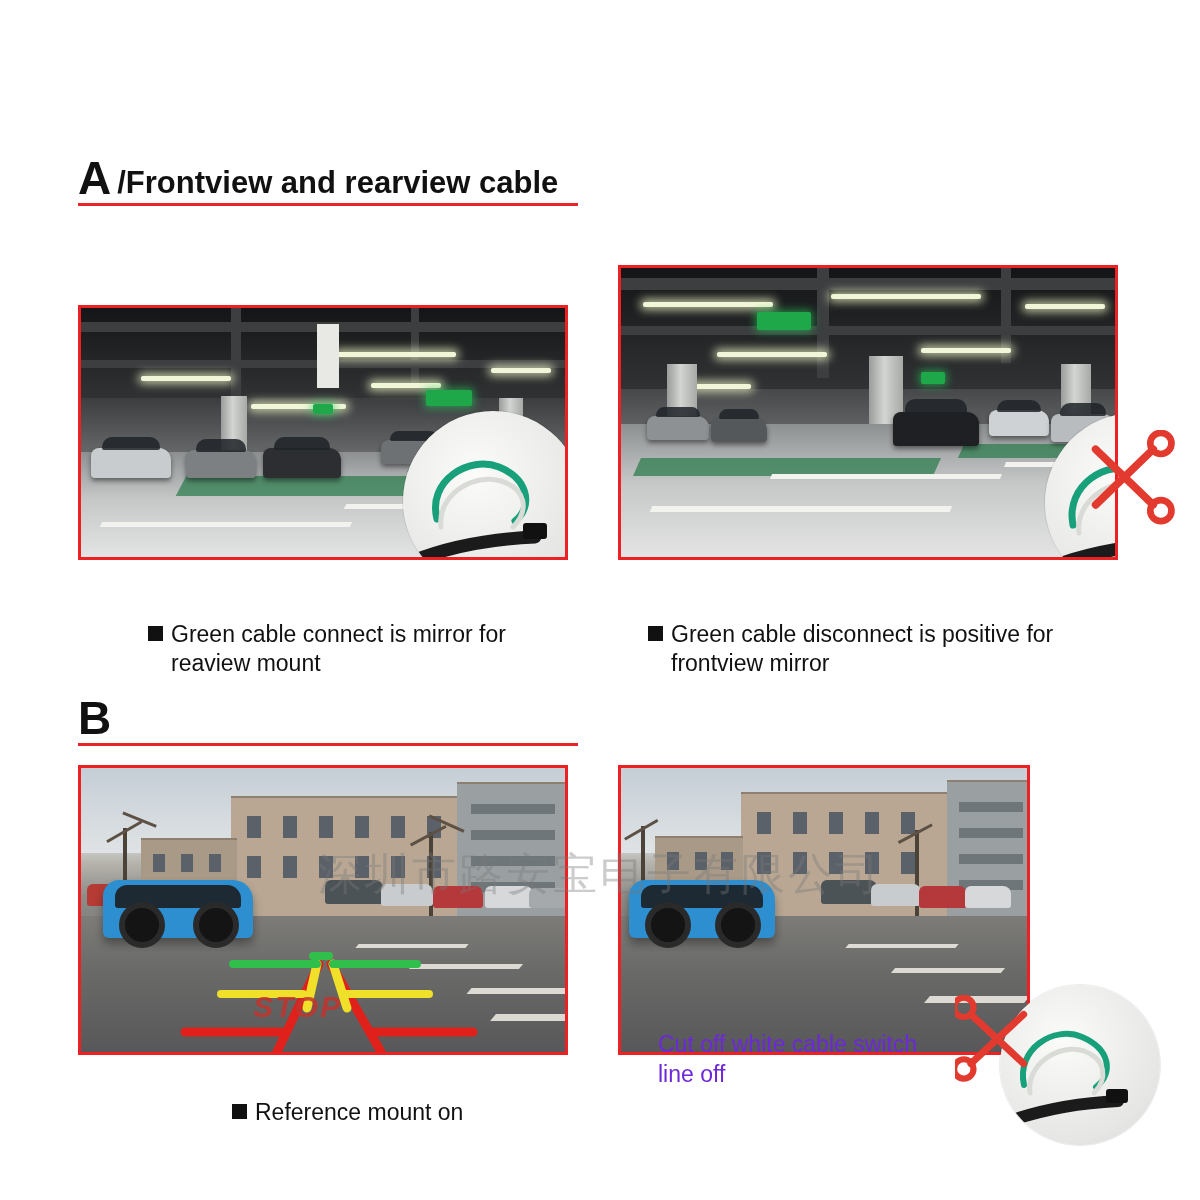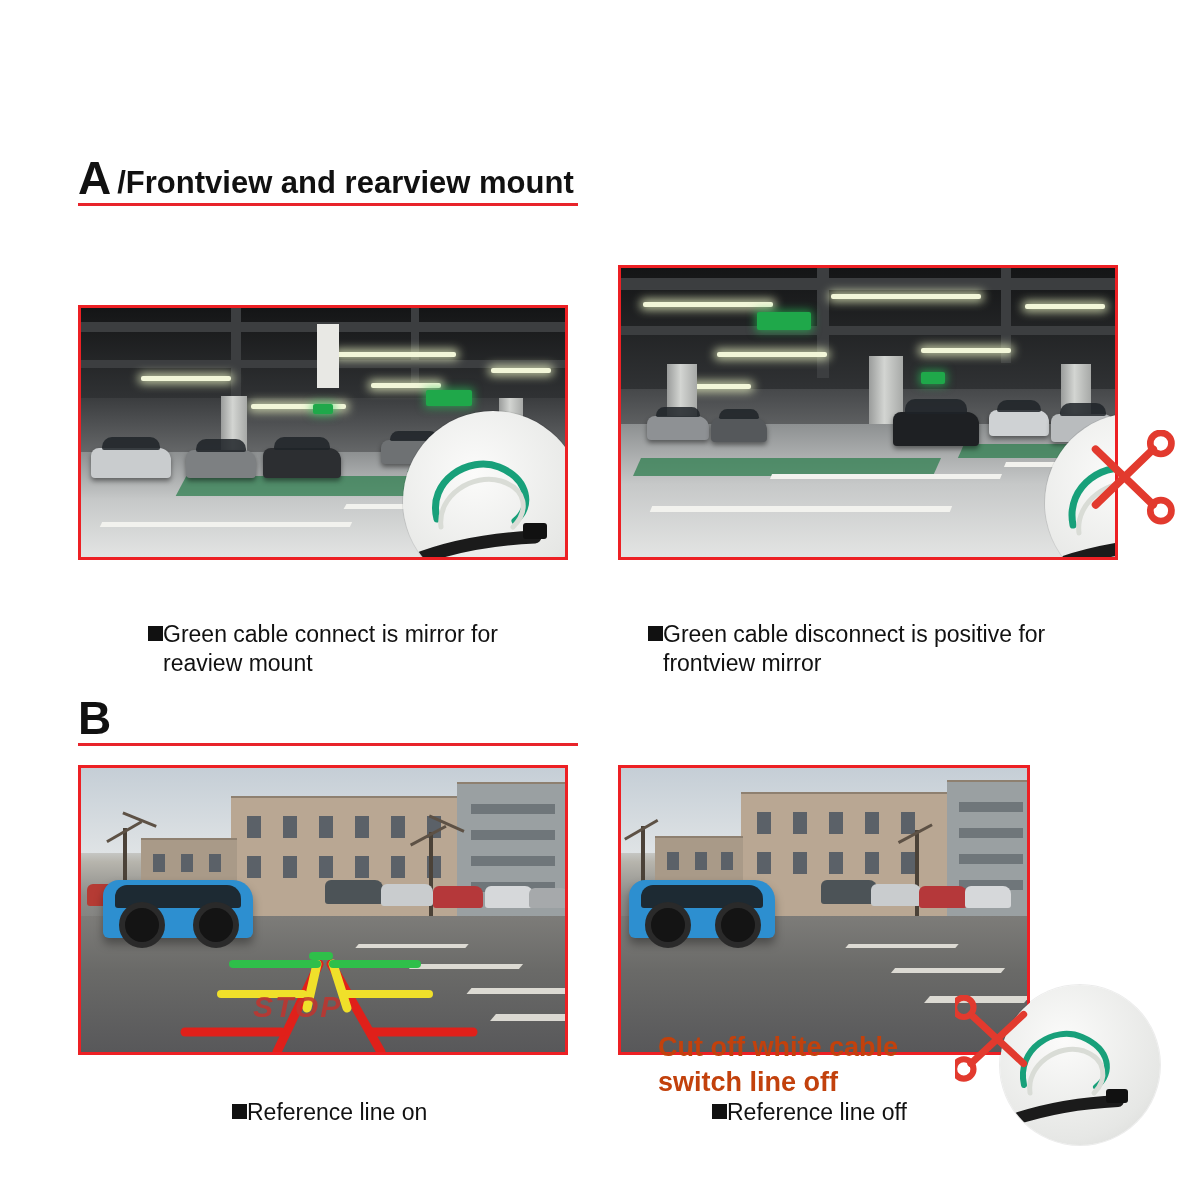--- a/index.html
+++ b/index.html
@@ -220,37 +220,37 @@
   }
 
   
   .caption {
     position: absolute;
     font-size: 23px;
     color: #111;
     line-height: 1.25;
     display: flex;
     align-items: flex-start;
-    gap: 0;
+    gap: 8px;
   }
   .bullet {
     display: inline-block;
     width: 15px;
     height: 15px;
     background: #111;
     margin-top: 6px;
     flex: 0 0 auto;
   }
   .caption-text { display: block; }
 
   .cut-note {
     position: absolute;
-    font-size: 27px;
-    font-weight: 700;
-    color: #c2410c;
+    font-size: 23px;
+    font-weight: 400;
+    color: #6d28d9;
     line-height: 1.3;
   }
 
   
   .watermark {
     position: absolute;
     left: 0;
     right: 0;
     top: 845px;
     text-align: center;
@@ -262,21 +262,21 @@
     white-space: nowrap;
   }
 </style>
 </head>
 <body>
 
 <div class="page">
 
   <div class="section-head" style="left:78px; top:155px;">
     <span class="section-letter">A</span>
-    <span class="section-title">/Frontview and rearview mount</span>
+    <span class="section-title">/Frontview and rearview cable</span>
   </div>
   <div class="section-rule" style="left:78px; top:203px; width:500px;"></div>
 
 
   <div class="photo" style="left:78px; top:305px; width:490px; height:255px;">
     <div class="garage">
       <div class="ceiling"></div>
       <div class="beam" style="left:0; top:14px; width:100%; height:10px;"></div>
       <div class="beam" style="left:0; top:52px; width:100%; height:8px;"></div>
       <div class="beam" style="left:150px; top:0; width:10px; height:90px;"></div>
@@ -524,21 +524,18 @@
       <line x1="18" y1="22" x2="78" y2="78"></line>
     </g>
     <circle cx="10" cy="14" r="11" fill="none" stroke="#e23a2e" stroke-width="7"></circle>
     <circle cx="10" cy="84" r="11" fill="none" stroke="#e23a2e" stroke-width="7"></circle>
   </svg>
 
   <div class="cut-note" style="left:658px; top:1030px; width:270px;">Cut off white cable switch line off</div>
 
   <div class="caption" style="left:232px; top:1098px; width:330px;">
     <span class="bullet"></span>
-    <span class="caption-text">Reference line on</span>
-  </div>
-  <div class="caption" style="left:712px; top:1098px; width:330px;">
-    <span class="bullet"></span>
-    <span class="caption-text">Reference line off</span>
-  </div>
-
+    <span class="caption-text">Reference mount on</span>
+  </div>
+
+  <div class="watermark">深圳市路安宝电子有限公司</div>
 
 </div>
 
 </body></html>

